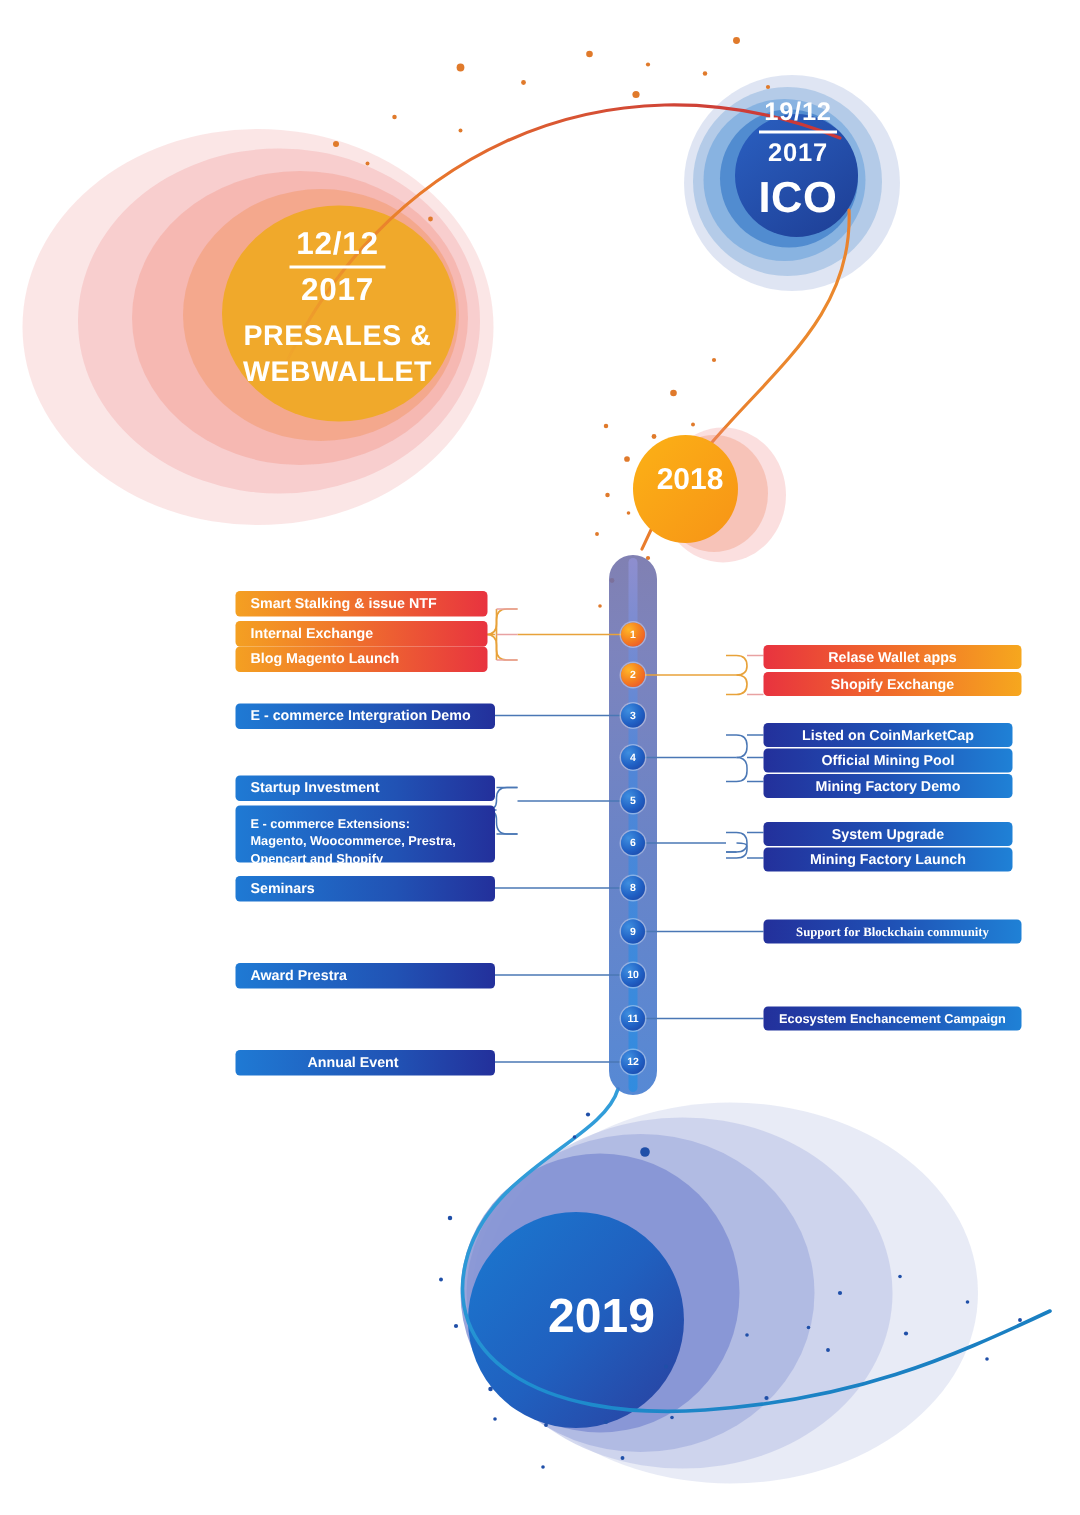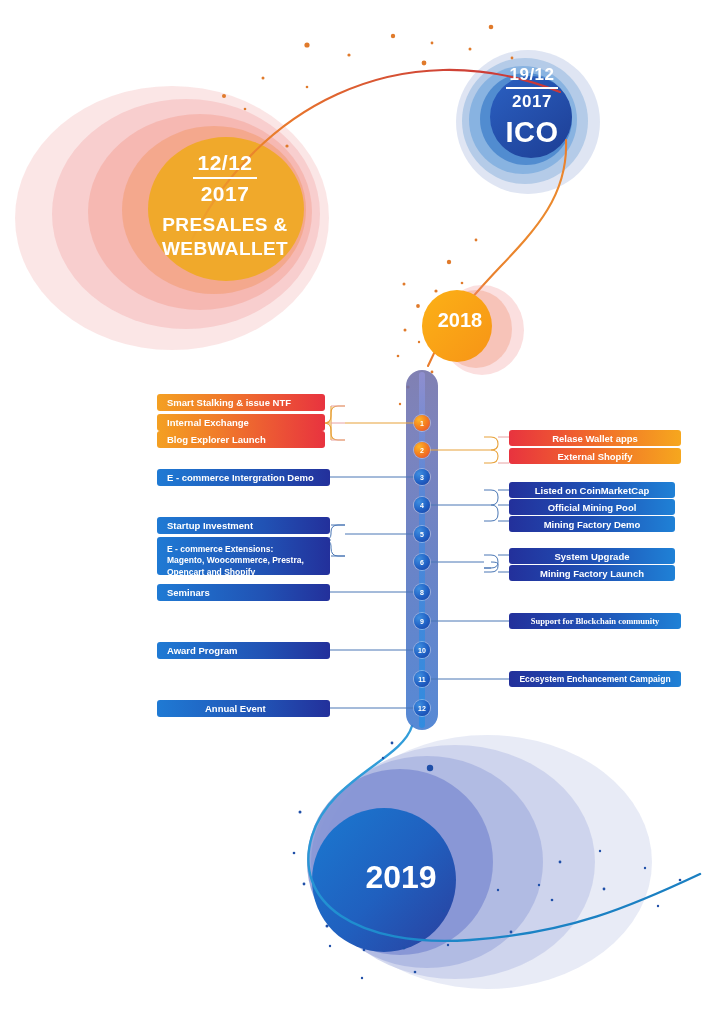--- a/index.html
+++ b/index.html
@@ -263,21 +263,21 @@
   <div class="circle-text" id="y2018-text">2018</div>
   <div class="circle-text" id="y2019-text">2019</div>
 
   <div class="box left warm" style="left:157px;top:394px;width:168px;height:17px;">
     <span class="t2">Smart Stalking &amp; issue NTF</span>
   </div>
   <div class="box left warm" style="left:157px;top:414px;width:168px;height:17px;">
     <span class="t2">Internal Exchange</span>
   </div>
   <div class="box left warm" style="left:157px;top:431px;width:168px;height:17px;">
-    <span class="t2">Blog Explorer Launch</span>
+    <span class="t2">Blog Magento Launch</span>
   </div>
 
   <div class="box left cool" style="left:157px;top:469px;width:173px;height:17px;">
     <span class="t2">E - commerce Intergration Demo</span>
   </div>
 
   <div class="box left cool" style="left:157px;top:517px;width:173px;height:17px;">
     <span class="t2">Startup Investment</span>
   </div>
   <div class="box left cool multi" style="left:157px;top:537px;width:173px;height:38px;">
@@ -285,31 +285,31 @@
       <span class="t3" style="display:block">E - commerce Extensions:</span>
       <span class="t3" style="display:block">Magento, Woocommerce, Prestra,</span>
       <span class="t3" style="display:block">Opencart and Shopify</span>
     </span>
   </div>
 
   <div class="box left cool" style="left:157px;top:584px;width:173px;height:17px;">
     <span class="t2">Seminars</span>
   </div>
   <div class="box left cool" style="left:157px;top:642px;width:173px;height:17px;">
-    <span class="t2">Award Program</span>
+    <span class="t2">Award Prestra</span>
   </div>
   <div class="box left cool" style="left:157px;top:700px;width:173px;height:17px;padding-left:48px;">
     <span class="t2">Annual Event</span>
   </div>
 
   <div class="box right warm" style="left:509px;top:430px;width:172px;height:16px;">
     <span class="t2">Relase Wallet apps</span>
   </div>
   <div class="box right warm" style="left:509px;top:448px;width:172px;height:16px;">
-    <span class="t2">External Shopify</span>
+    <span class="t2">Shopify Exchange</span>
   </div>
 
   <div class="box right cool" style="left:509px;top:482px;width:166px;height:16px;">
     <span class="t2">Listed on CoinMarketCap</span>
   </div>
   <div class="box right cool" style="left:509px;top:499px;width:166px;height:16px;">
     <span class="t2">Official Mining Pool</span>
   </div>
   <div class="box right cool" style="left:509px;top:516px;width:166px;height:16px;">
     <span class="t2">Mining Factory Demo</span>

